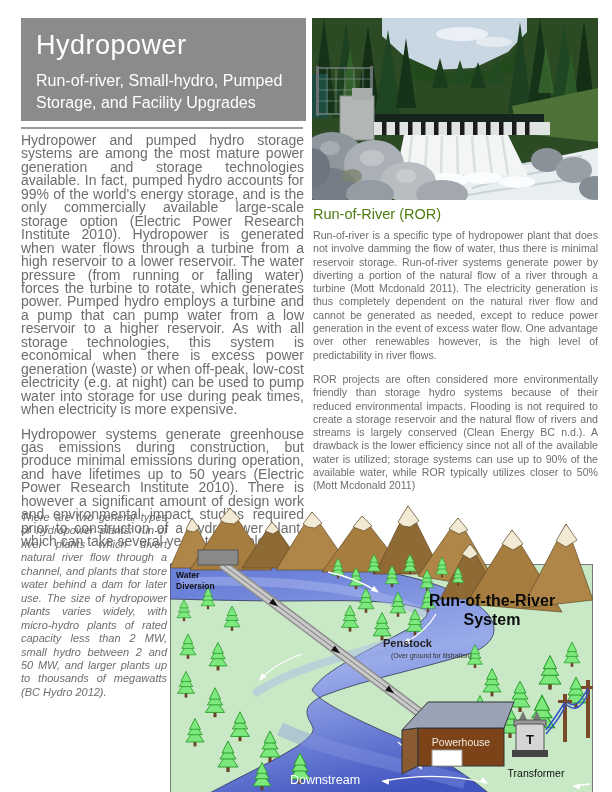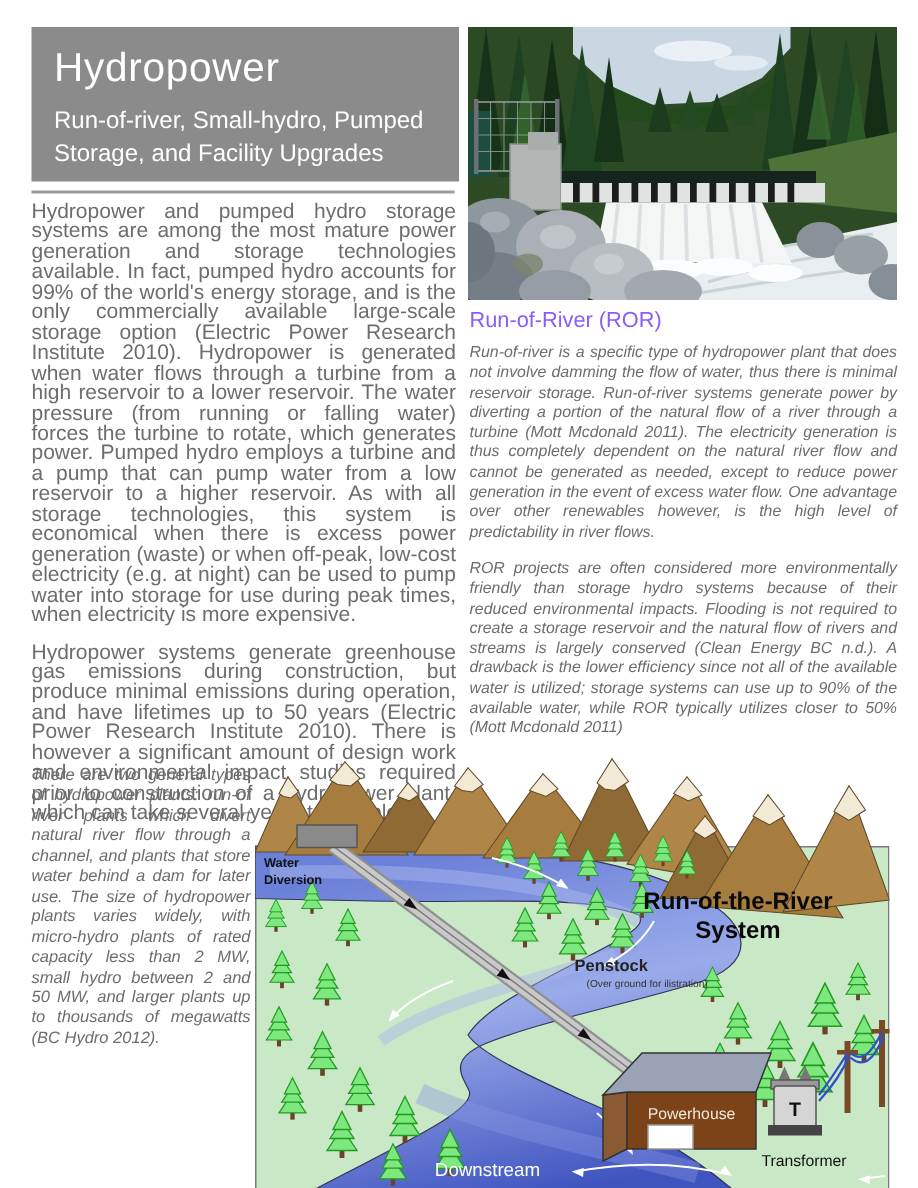--- a/index.html
+++ b/index.html
@@ -10,22 +10,22 @@
               color:#ffffff;box-sizing:border-box;padding:13px 10px 0 15px;}
   .header-title{font-size:27px;font-weight:400;letter-spacing:.5px;margin:0 0 11px 0;line-height:1.05;}
   .header-sub{font-size:16px;font-weight:400;line-height:1.38;width:262px;}
   .hrule{position:absolute;left:21px;top:127px;width:282px;height:2px;background:#9b9b9b;}
   
   .col-left{position:absolute;left:21px;top:134px;width:283px;}
   .col-left p{margin:0 0 11px 0;font-size:14px;line-height:13.45px;text-align:justify;color:#6d6d6d;}
   .col-left-narrow{position:absolute;left:21px;top:511px;width:146px;font-style:italic;}
   .col-left-narrow p{margin:0;font-size:11px;line-height:13.45px;text-align:justify;color:#6d6d6d;}
   .col-right{position:absolute;left:313px;top:206px;width:285px;}
-  .ror-heading{font-size:14.5px;font-weight:400;color:#8b5cf6;margin:0 0 7px 0;}
-  .col-right p{margin:0 0 11px 0;font-size:10.6px;line-height:13.3px;text-align:justify;color:#6d6d6d;font-style:italic;}
+  .ror-heading{font-size:14.5px;font-weight:400;color:#4d7c0f;margin:0 0 7px 0;}
+  .col-right p{margin:0 0 11px 0;font-size:10.6px;line-height:13.3px;text-align:justify;color:#6d6d6d;}
   
   .photo{position:absolute;left:312px;top:18px;width:286px;height:182px;}
   .diagram{position:absolute;left:170px;top:504px;width:423px;height:292px;}
   svg{display:block;}
   .svg-label{font-family:"Liberation Sans",sans-serif;}
 </style>
 </head>
 <body>
 
 <div class="page">

